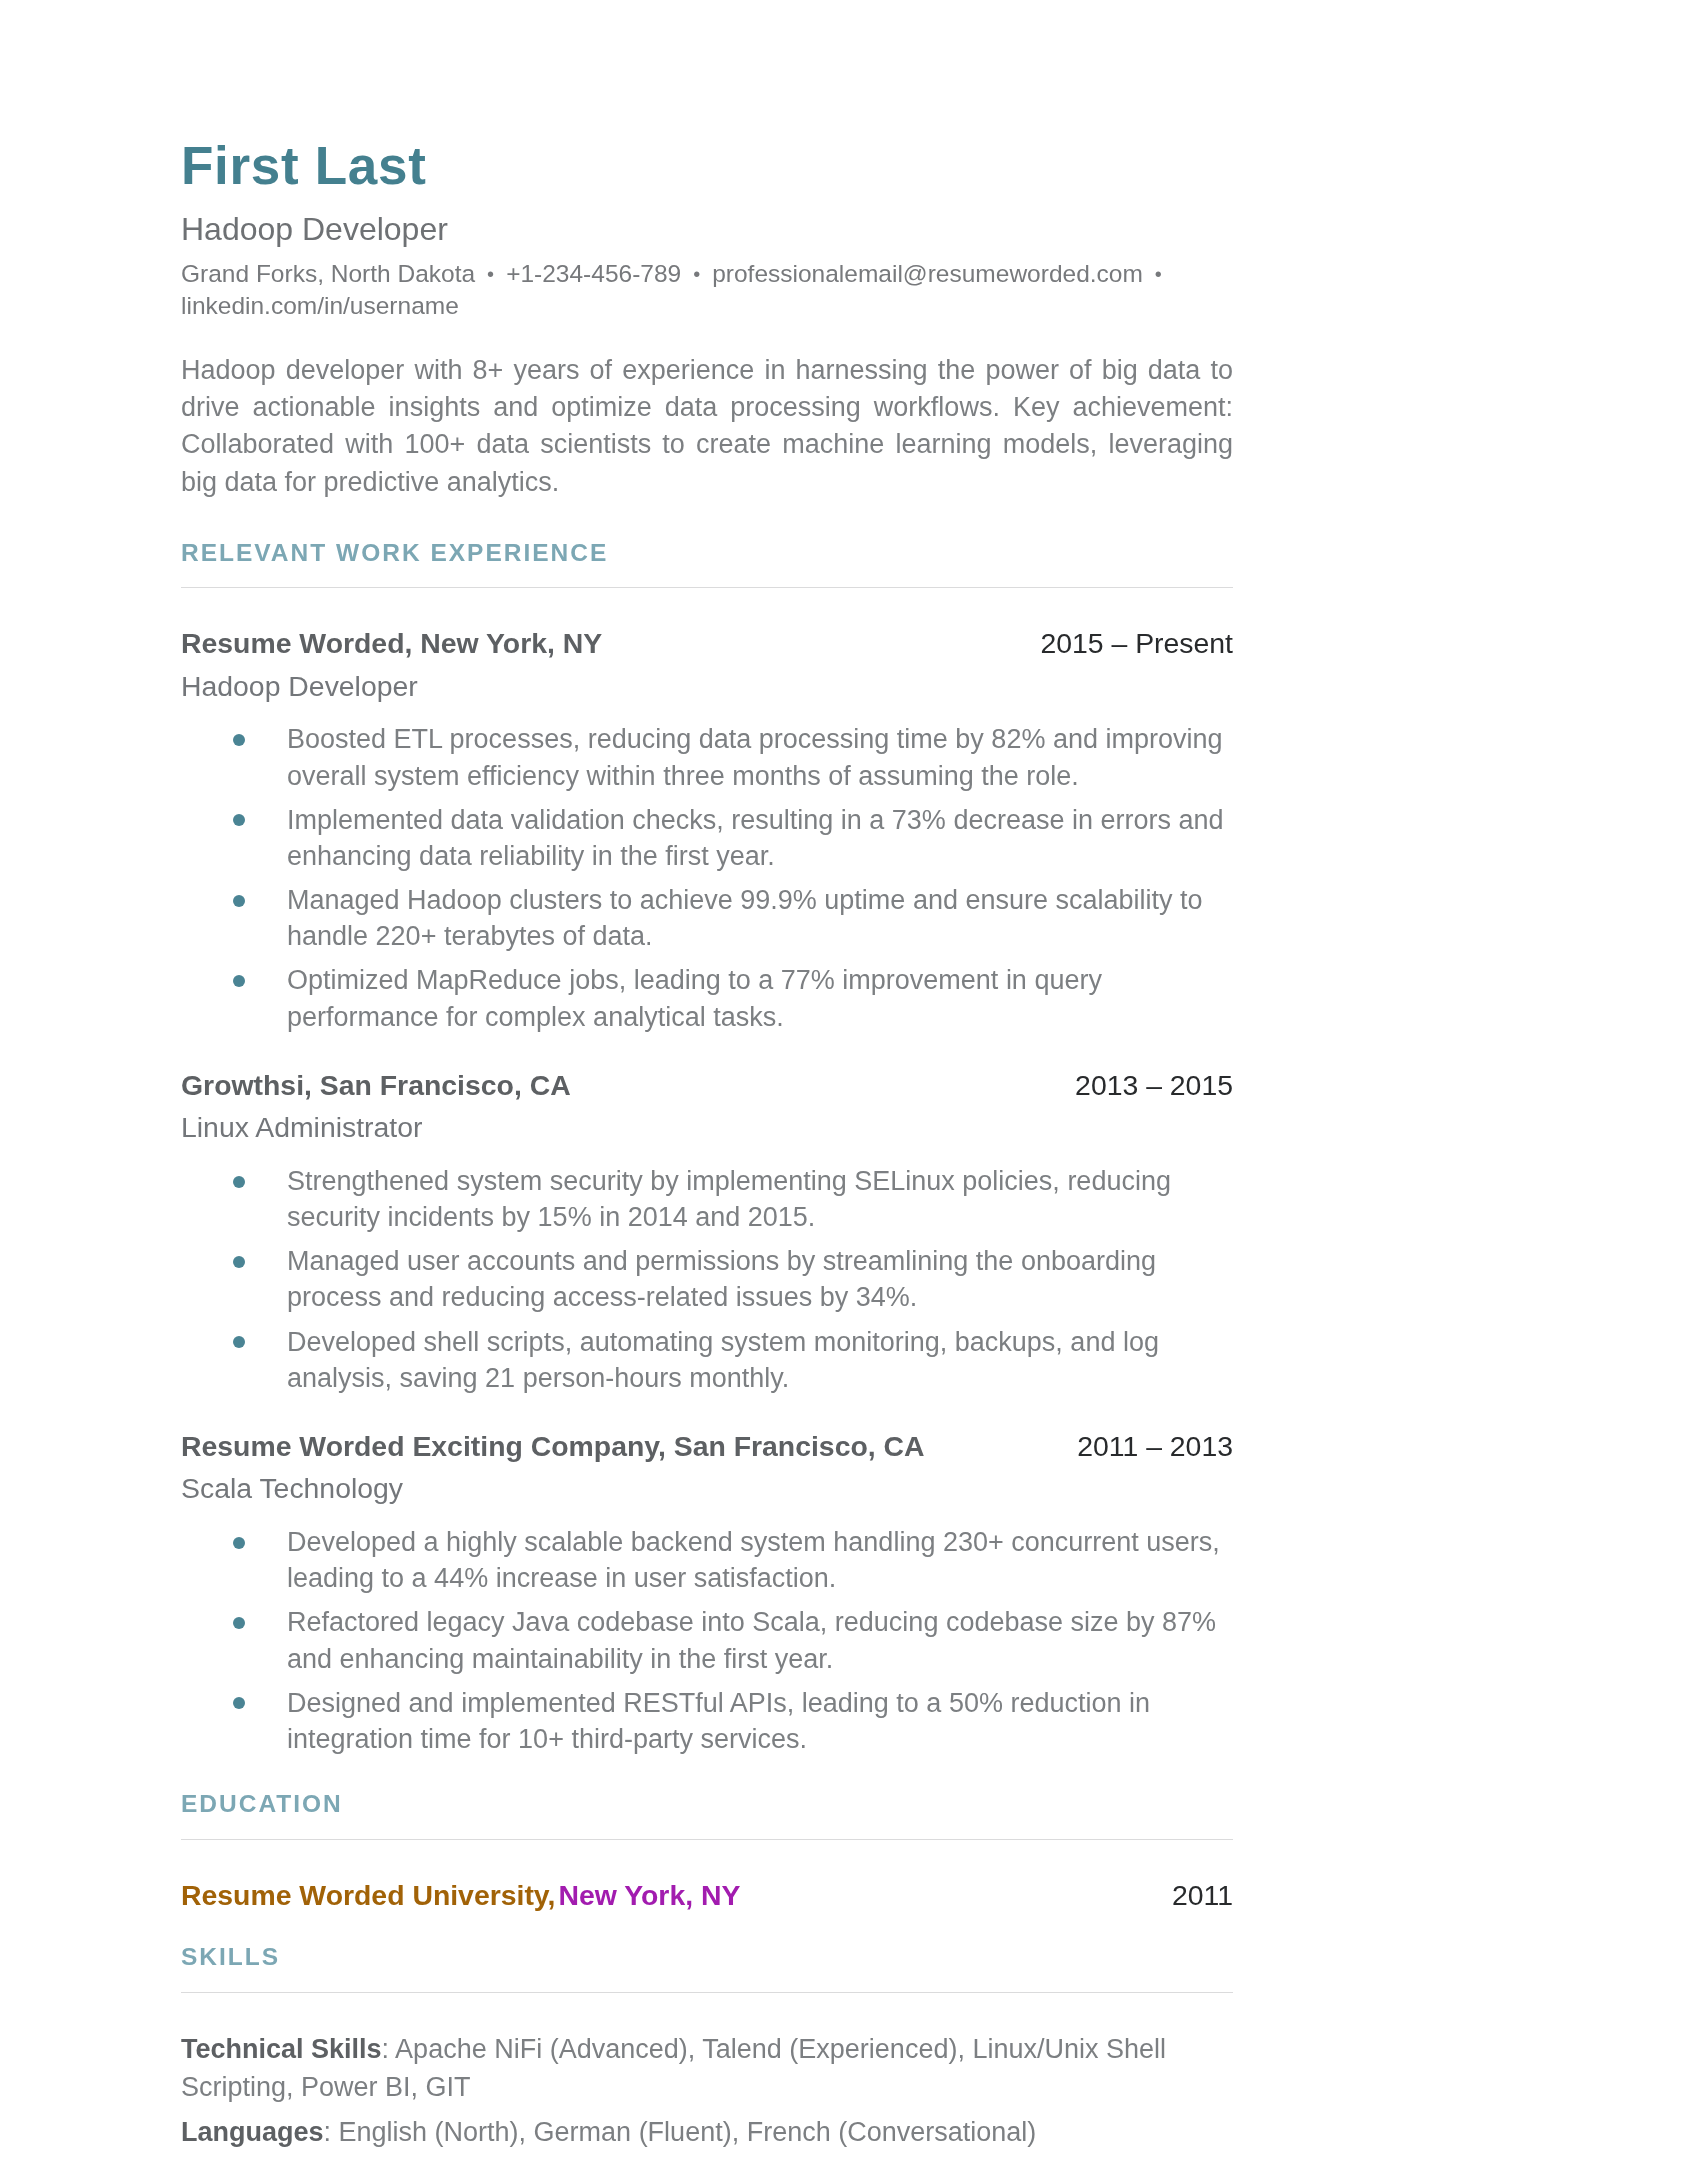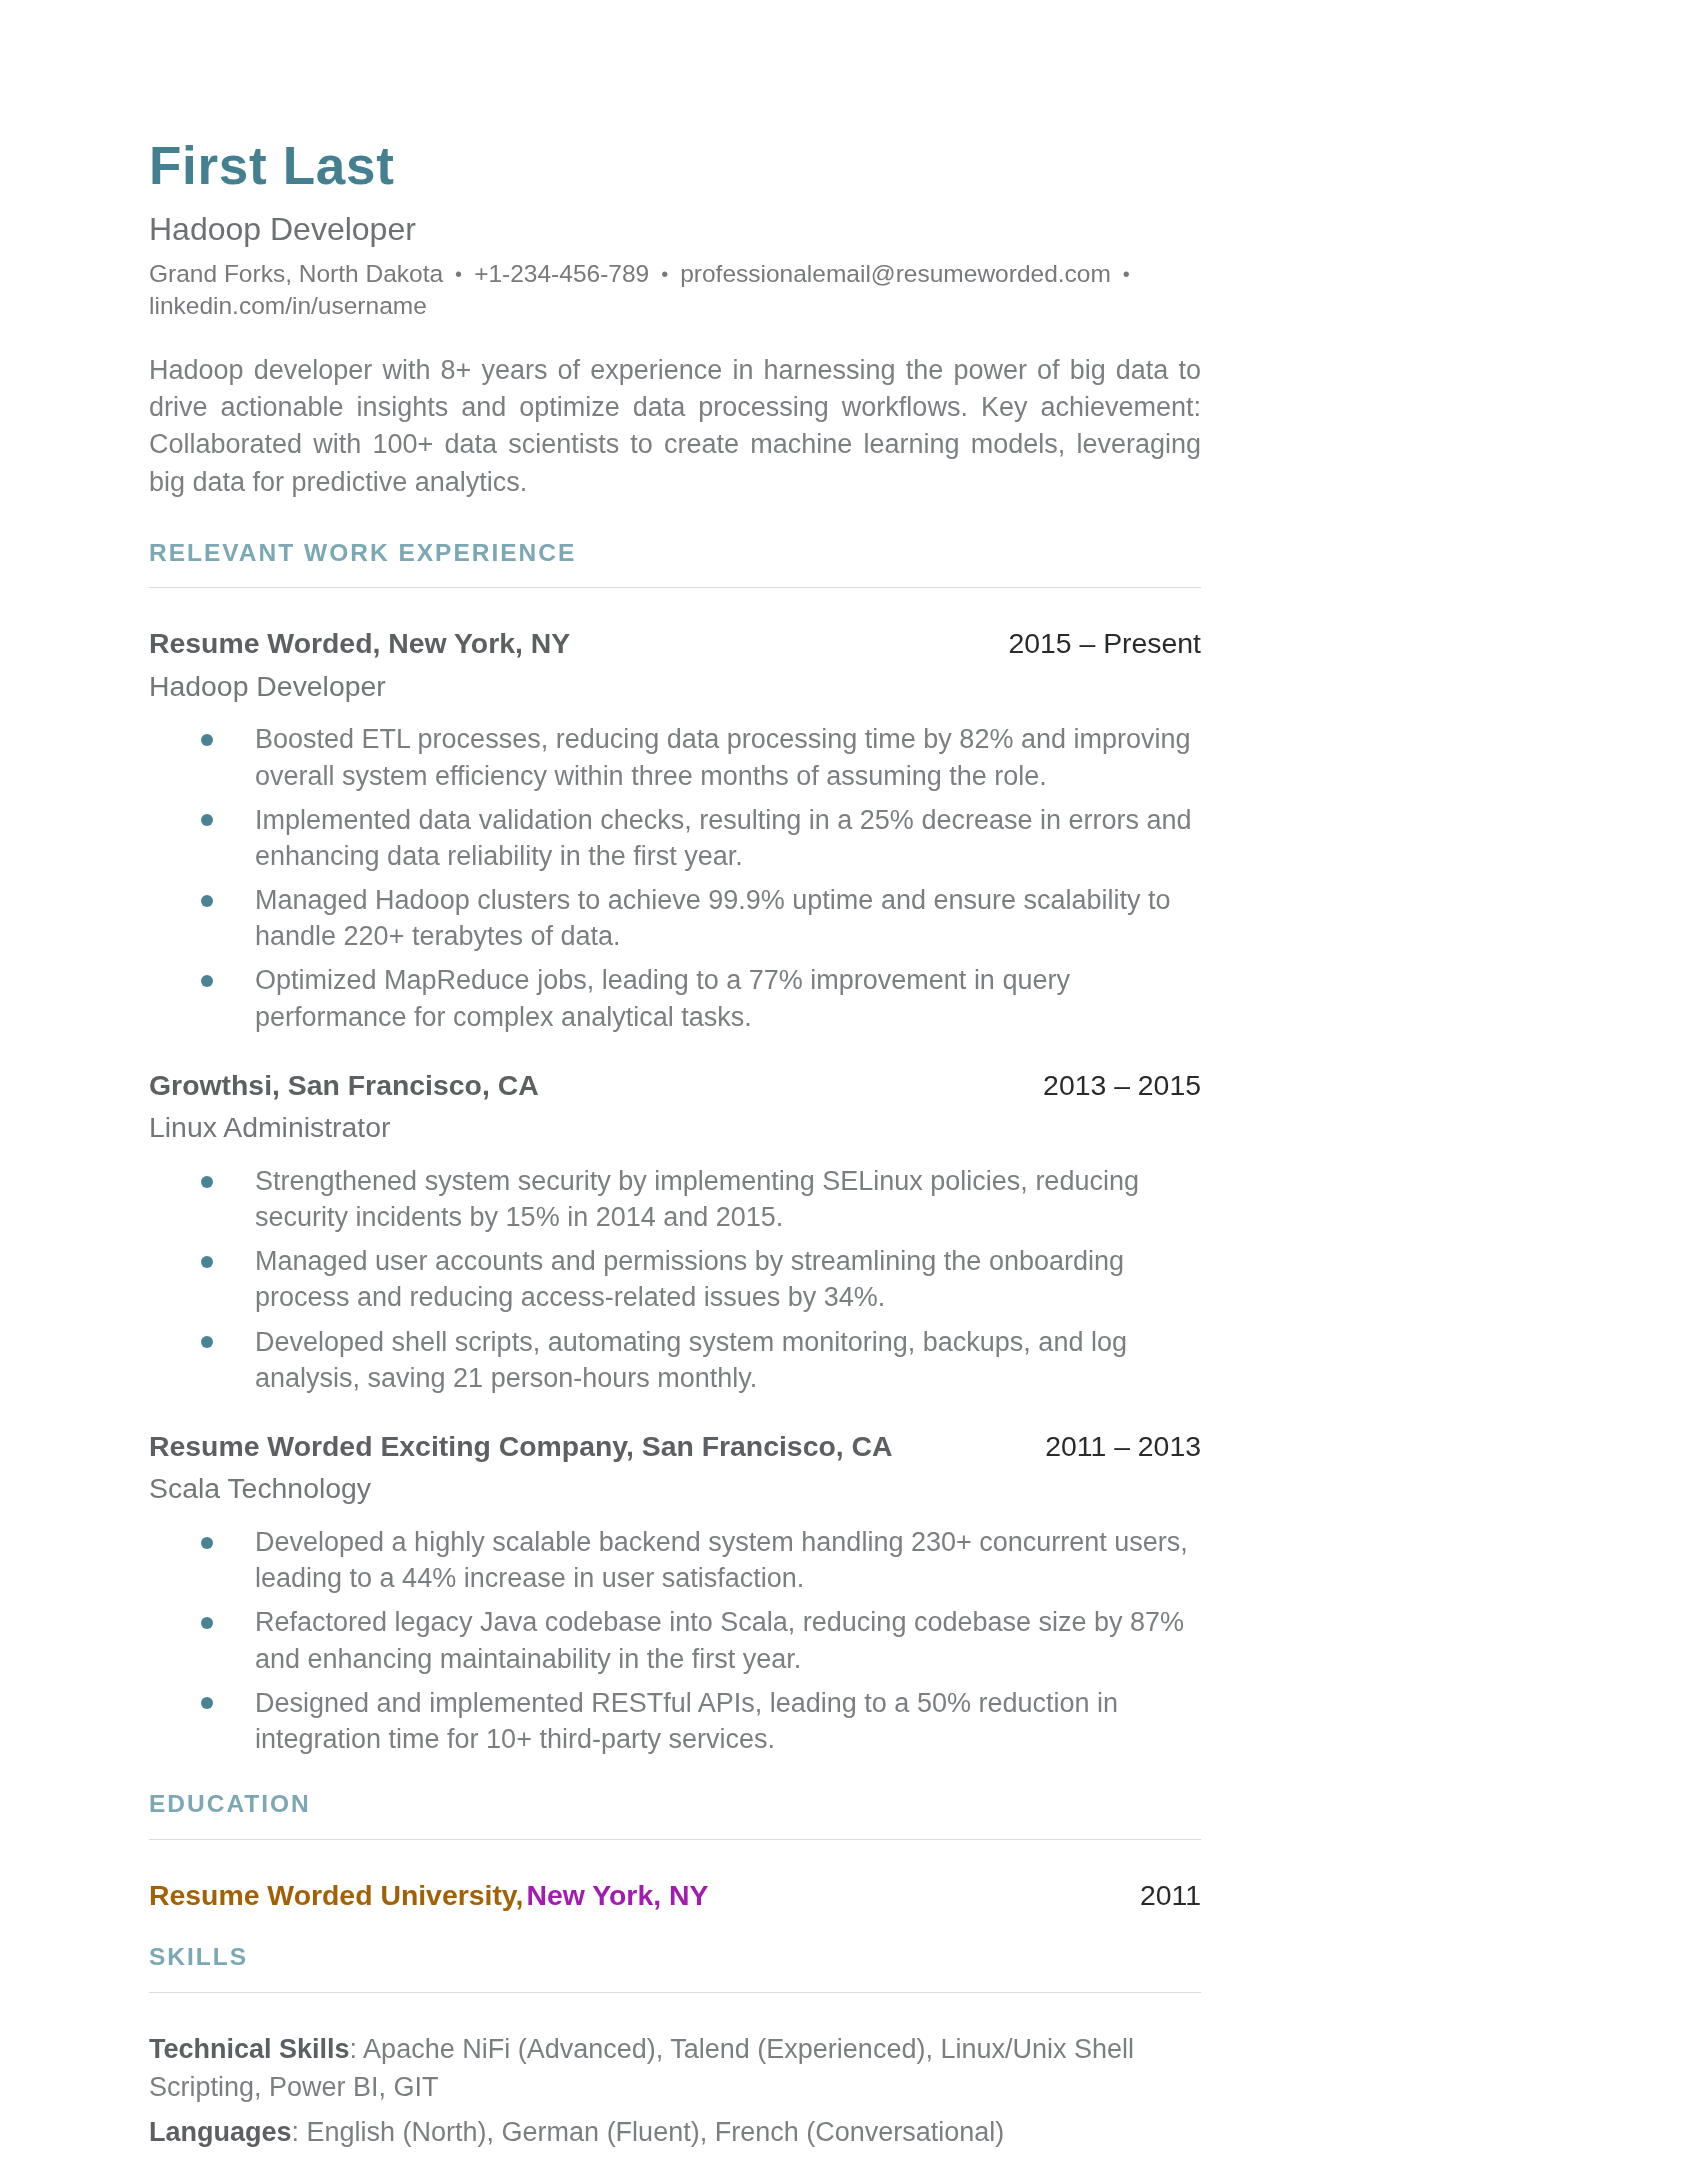--- a/index.html
+++ b/index.html
@@ -9,20 +9,21 @@
     font-family: "Liberation Sans", sans-serif;
     box-sizing: border-box;
     overflow: hidden;
   }
   .page {
     box-sizing: border-box;
     width: 1345px;
     height: 2183px;
     padding: 136px 144px 0 149px;
     background: #ffffff;
+    margin-left: 32px;
   }
   .person-name {
     margin: 0 0 12px 0;
     font-size: 53px;
     font-weight: bold;
     color: #44808F;
     letter-spacing: 0.7px;
     line-height: 1.15;
   }
   .subtitle {
@@ -160,21 +161,21 @@
   <hr class="rule">
 
   <div class="job">
     <div class="row">
       <div class="company">Resume Worded, New York, NY</div>
       <div class="dates">2015 – Present</div>
     </div>
     <div class="role">Hadoop Developer</div>
     <ul class="bullets">
       <li>Boosted ETL processes, reducing data processing time by 82% and improving overall system efficiency within three months of assuming the role.</li>
-      <li>Implemented data validation checks, resulting in a 25% decrease in errors and enhancing data reliability in the first year.</li>
+      <li>Implemented data validation checks, resulting in a 73% decrease in errors and enhancing data reliability in the first year.</li>
       <li>Managed Hadoop clusters to achieve 99.9% uptime and ensure scalability to handle 220+ terabytes of data.</li>
       <li>Optimized MapReduce jobs, leading to a 77% improvement in query performance for complex analytical tasks.</li>
     </ul>
   </div>
 
   <div class="job">
     <div class="row">
       <div class="company">Growthsi, San Francisco, CA</div>
       <div class="dates">2013 – 2015</div>
     </div>

